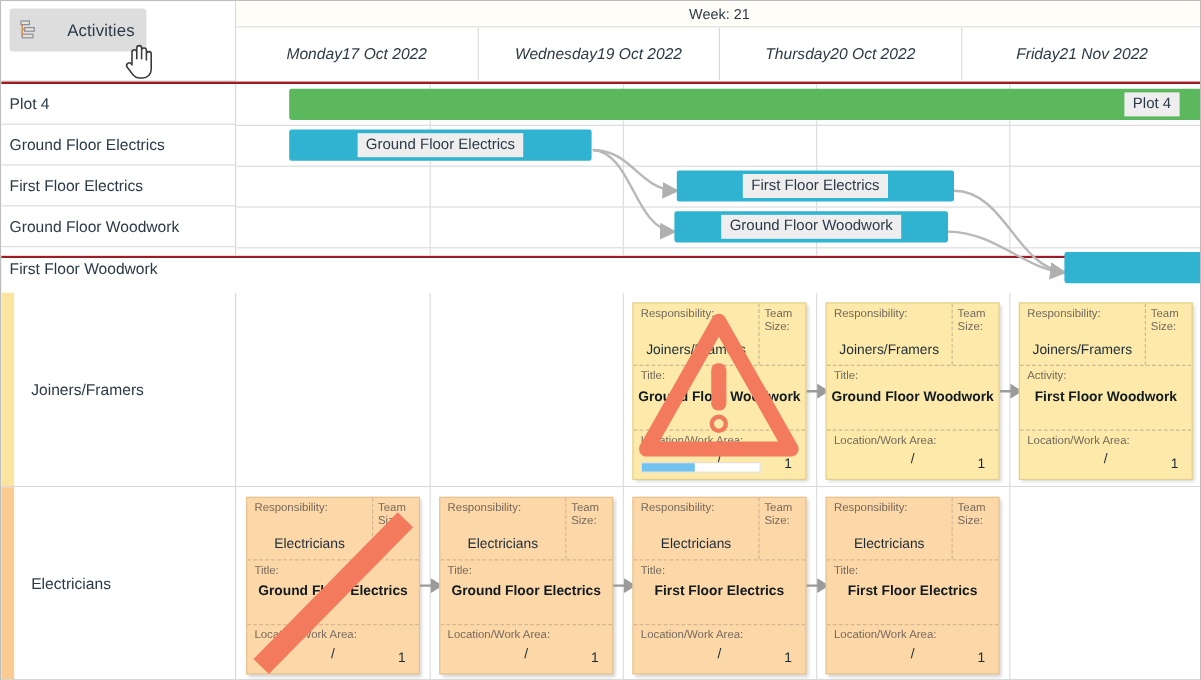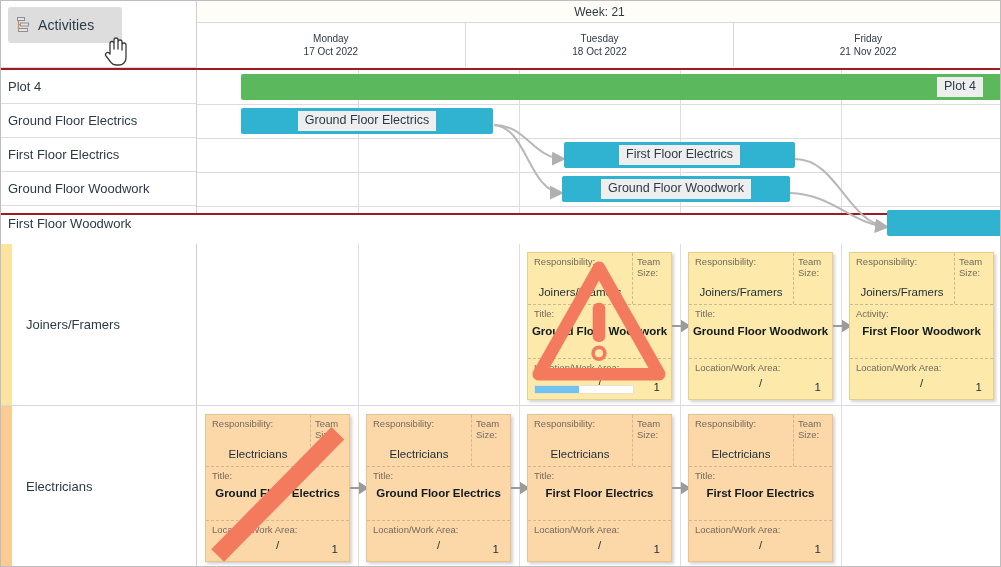--- a/index.html
+++ b/index.html
@@ -26,21 +26,21 @@
     background: #ffffff;
     border-right: 1px solid #cfcfcf;
     border-bottom: 1px solid #d9d9d9;
   }
   #activities-btn {
     position: absolute; left: 7px; top: 6px;
     width: 114px; height: 36px;
     background: #dddddd;
     border: none;
     border-radius: 3px 3px 3px 3px;
-    display: flex; align-items: center; gap: 4px;
+    display: flex; align-items: center; gap: 22px;
     padding-left: 8px;
     cursor: pointer;
   }
   #activities-btn .lbl {
     font-size: 14px; color: #2b3a47; letter-spacing: .1px;
   }
   .gantt-icon { width: 18px; height: 18px; display:block; }
 
   
   #cursor { position: absolute; left: 100px; top: 33px; width: 30px; height: 34px; pointer-events: none; }
@@ -56,23 +56,23 @@
     height: 22px; width: 100%;
     background: #fffdf7;
     display: flex; align-items: center; justify-content: center;
     font-size: 12px; color: #2d3a45;
     border-bottom: 1px solid #d9d9d9;
   }
   #day-row { display: flex; height: 44px; background:#ffffff; }
   .day-cell {
     flex: 1 1 0;
     border-right: 1px solid #d9d9d9;
-    display: flex; flex-direction: column;
+    display: flex; flex-direction: row;
     align-items: center; justify-content: center;
-    font-size: 10px; color: #2d3a45; line-height: 1.35;
+    font-size: 13px; color: #2d3a45; line-height: 1.35; font-style: italic;
   }
   .day-cell:last-child { border-right: none; text-align: center; }
   .day-cell .dname { }
   .day-cell .ddate { }
 
   
   #gantt-wrap {
     position: absolute; left: 0; top: 67px;
     width: 1001px; height: 147px;
     border-top: 2px solid #9e1b23;
@@ -227,22 +227,26 @@
   </div>
 
   <div id="cal-header">
     <div id="week-row">Week: 21</div>
     <div id="day-row">
         <div class="day-cell">
           <span class="dname">Monday</span>
           <span class="ddate">17 Oct 2022</span>
         </div>
         <div class="day-cell">
-          <span class="dname">Tuesday</span>
-          <span class="ddate">18 Oct 2022</span>
+          <span class="dname">Wednesday</span>
+          <span class="ddate">19 Oct 2022</span>
+        </div>
+        <div class="day-cell">
+          <span class="dname">Thursday</span>
+          <span class="ddate">20 Oct 2022</span>
         </div>
         <div class="day-cell">
           <span class="dname">Friday</span>
           <span class="ddate">21 Nov 2022</span>
         </div>
       </div>
   </div>
 
   <div id="gantt-wrap">
     <div id="gantt-left">

